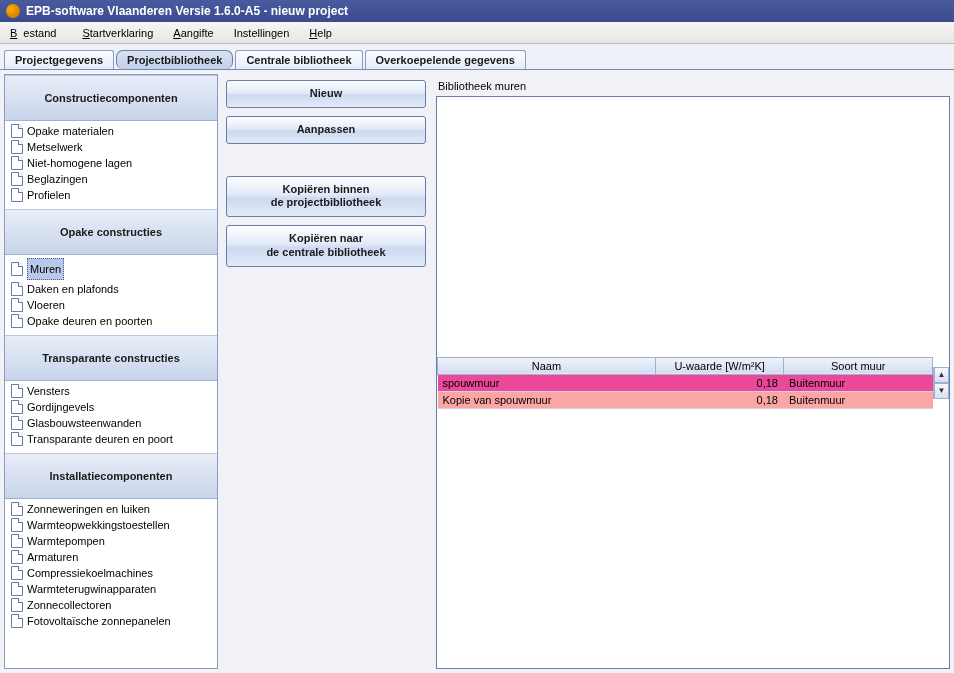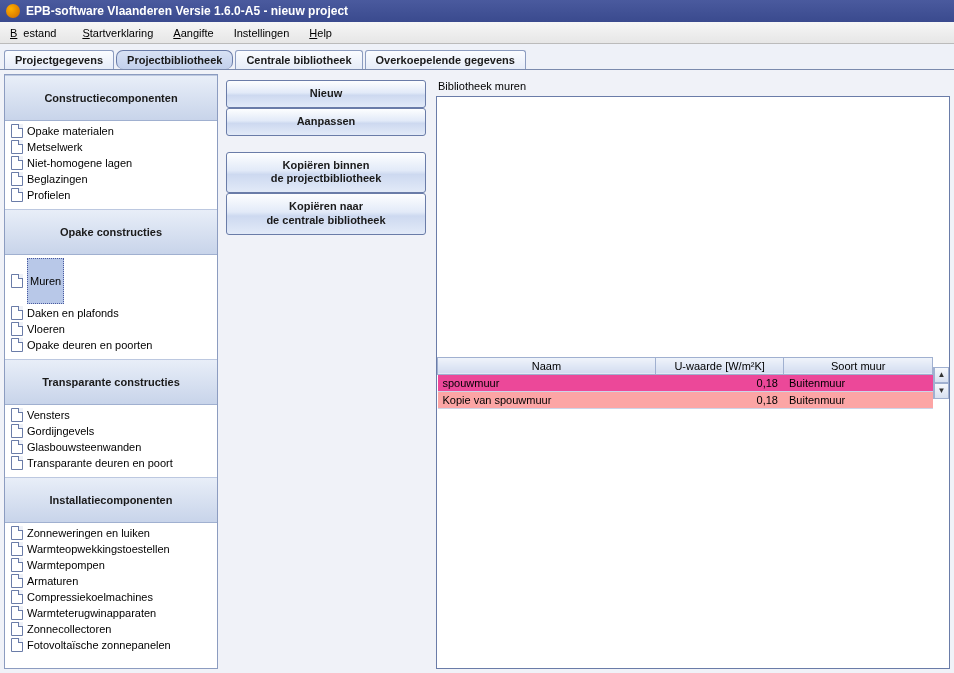--- a/index.html
+++ b/index.html
@@ -92,21 +92,21 @@
   .tree-item {
     display: flex;
     align-items: center;
     padding: 1px 6px;
     cursor: default;
     white-space: nowrap;
   }
   .tree-item.selected .tree-label {
     background: #b8c8e8;
     border: 1px dotted #4a5a9e;
-    padding: 16px 2px;
+    padding: 4px 2px;
     text-align: center;
   }
   .file-icon {
     width: 12px; height: 14px;
     border: 1px solid #6a7ca8;
     border-radius: 0 3px 0 0;
     background: #fff;
     margin-right: 4px;
     position: relative;
     flex-shrink: 0;
@@ -123,20 +123,21 @@
   .mainpane {
     flex: 1;
     display: flex;
     padding: 10px 4px 4px 4px;
     gap: 10px;
   }
   .button-col {
     width: 200px;
     display: flex;
     flex-direction: column;
+    gap: 8px;
   }
   .app-button {
     border: 1px solid #6a7ca8;
     border-radius: 3px;
     background: linear-gradient(to bottom, #fdfeff 0%, #e2eaf8 45%, #cdd9f0 55%, #e2eaf8 100%);
     padding: 6px 8px;
     text-align: center;
     font-weight: bold;
     color: #1a1a1a;
     cursor: default;

